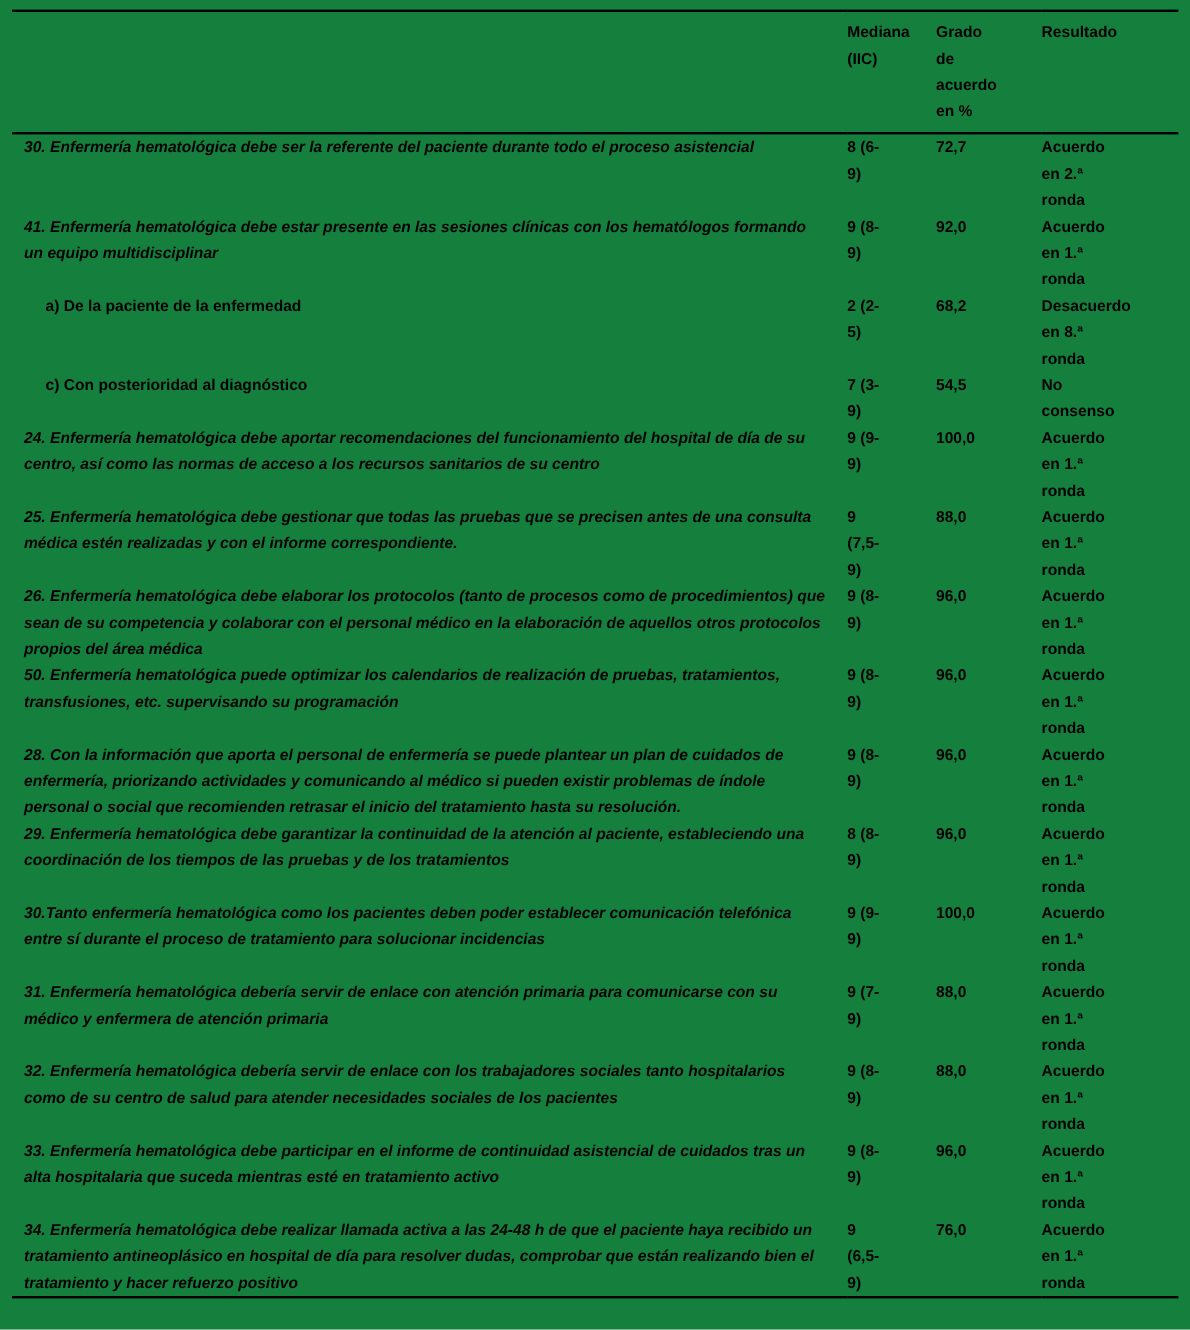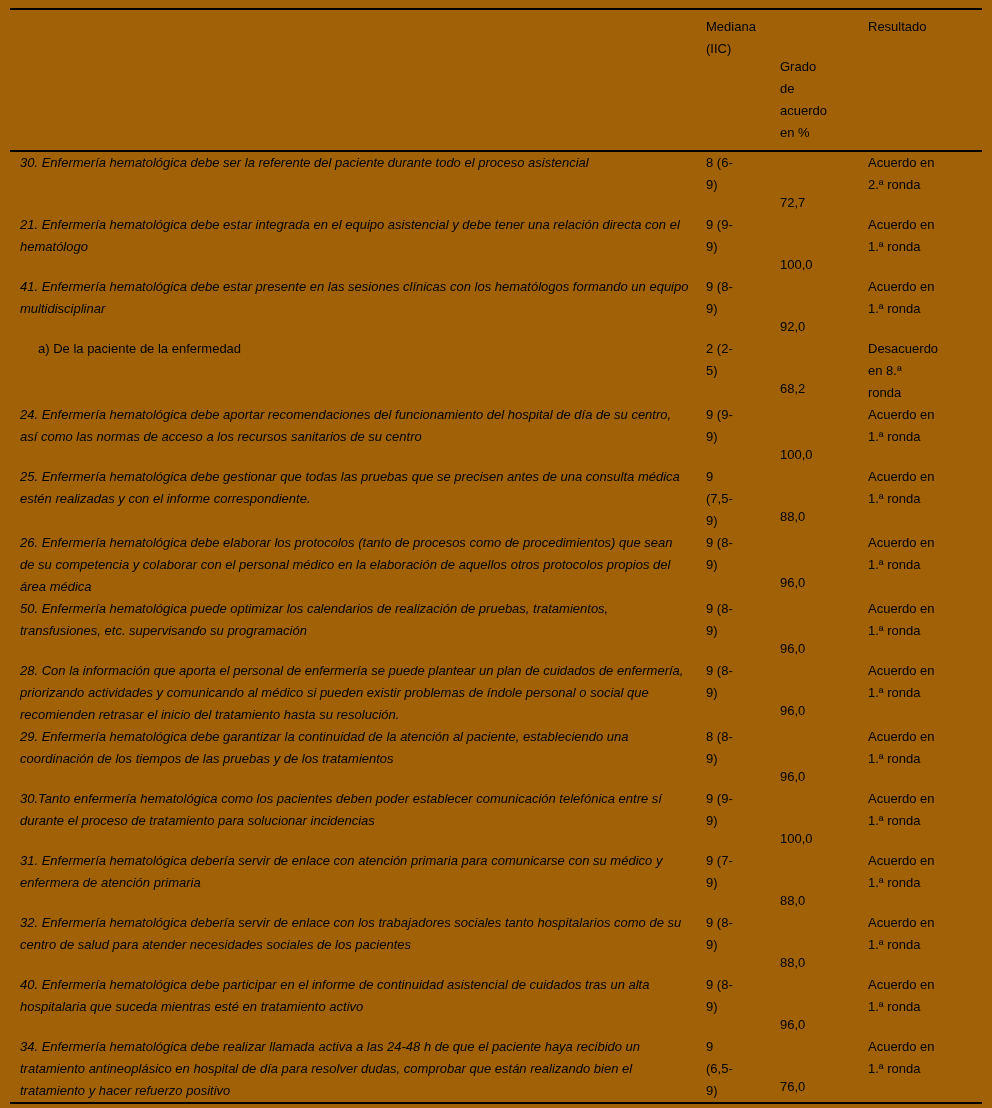--- a/index.html
+++ b/index.html
@@ -7,21 +7,22 @@
     padding: 0;
     background: #ffffff;
     color: #000000;
     font-family: "Liberation Sans", sans-serif;
   }
   .page {
     width: 992px;
     min-height: 1108px;
     box-sizing: border-box;
     padding: 8px 10px 0 10px;
-    background: #a16207;
+    background: #15803d;
+    font-weight: bold;
   }
   table.consensus-table {
     width: 972px;
     border-collapse: collapse;
     table-layout: fixed;
     font-size: 13px;
     line-height: 22px;
     border-top: 2px solid #000;
     border-bottom: 2px solid #000;
   }
@@ -35,21 +36,21 @@
 
   td { vertical-align: top; padding: 0; }
 
   .item-cell { padding-left: 10px; padding-right: 16px; }
   .section-cell { padding-left: 10px; padding-right: 10px; font-style: italic; }
 
   .statement { font-style: italic; }
   .sub-text { padding-left: 18px; font-style: normal; }
 
   .mediana-box   { width: 37px; }
-  .grado-box     { width: 48px; margin-top: 40px; }
+  .grado-box     { width: 48px; }
   .resultado-box { width: 70px; }
 </style>
 </head>
 <body>
 
 <div class="page">
   <table class="consensus-table">
     <colgroup>
       <col class="col-item">
       <col class="col-mediana">
@@ -80,189 +81,189 @@
     </td>
     <td>
       <div class="grado-box">72,7</div>
     </td>
     <td>
       <div class="resultado-box">Acuerdo en 2.ª ronda</div>
     </td>
   </tr>
         <tr>
     <td class="item-cell">
-      <div class="statement">21. Enfermería hematológica debe estar integrada en el equipo asistencial y debe tener una relación directa con el hematólogo</div>
+      <div class="statement">41. Enfermería hematológica debe estar presente en las sesiones clínicas con los hematólogos formando un equipo multidisciplinar</div>
+    </td>
+    <td>
+      <div class="mediana-box">9 (8-9)</div>
+    </td>
+    <td>
+      <div class="grado-box">92,0</div>
+    </td>
+    <td>
+      <div class="resultado-box">Acuerdo en 1.ª ronda</div>
+    </td>
+  </tr>
+        <tr>
+    <td class="item-cell">
+      <div class="sub-text">a) De la paciente de la enfermedad</div>
+    </td>
+    <td>
+      <div class="mediana-box">2 (2-5)</div>
+    </td>
+    <td>
+      <div class="grado-box">68,2</div>
+    </td>
+    <td>
+      <div class="resultado-box">Desacuerdo en 8.ª ronda</div>
+    </td>
+  </tr>
+        <tr>
+    <td class="item-cell">
+      <div class="sub-text">c) Con posterioridad al diagnóstico</div>
+    </td>
+    <td>
+      <div class="mediana-box">7 (3-9)</div>
+    </td>
+    <td>
+      <div class="grado-box">54,5</div>
+    </td>
+    <td>
+      <div class="resultado-box">No consenso</div>
+    </td>
+  </tr>
+        <tr>
+    <td class="item-cell">
+      <div class="statement">24. Enfermería hematológica debe aportar recomendaciones del funcionamiento del hospital de día de su centro, así como las normas de acceso a los recursos sanitarios de su centro</div>
     </td>
     <td>
       <div class="mediana-box">9 (9-9)</div>
     </td>
     <td>
       <div class="grado-box">100,0</div>
     </td>
     <td>
       <div class="resultado-box">Acuerdo en 1.ª ronda</div>
     </td>
   </tr>
         <tr>
     <td class="item-cell">
-      <div class="statement">41. Enfermería hematológica debe estar presente en las sesiones clínicas con los hematólogos formando un equipo multidisciplinar</div>
-    </td>
-    <td>
-      <div class="mediana-box">9 (8-9)</div>
-    </td>
-    <td>
-      <div class="grado-box">92,0</div>
-    </td>
-    <td>
-      <div class="resultado-box">Acuerdo en 1.ª ronda</div>
-    </td>
-  </tr>
-        <tr>
-    <td class="item-cell">
-      <div class="sub-text">a) De la paciente de la enfermedad</div>
-    </td>
-    <td>
-      <div class="mediana-box">2 (2-5)</div>
-    </td>
-    <td>
-      <div class="grado-box">68,2</div>
-    </td>
-    <td>
-      <div class="resultado-box">Desacuerdo en 8.ª ronda</div>
-    </td>
-  </tr>
-        <tr>
-    <td class="item-cell">
-      <div class="statement">24. Enfermería hematológica debe aportar recomendaciones del funcionamiento del hospital de día de su centro, así como las normas de acceso a los recursos sanitarios de su centro</div>
+      <div class="statement">25. Enfermería hematológica debe gestionar que todas las pruebas que se precisen antes de una consulta médica estén realizadas y con el informe correspondiente.</div>
+    </td>
+    <td>
+      <div class="mediana-box">9 (7,5-9)</div>
+    </td>
+    <td>
+      <div class="grado-box">88,0</div>
+    </td>
+    <td>
+      <div class="resultado-box">Acuerdo en 1.ª ronda</div>
+    </td>
+  </tr>
+        <tr>
+    <td class="item-cell">
+      <div class="statement">26. Enfermería hematológica debe elaborar los protocolos (tanto de procesos como de procedimientos) que sean de su competencia y colaborar con el personal médico en la elaboración de aquellos otros protocolos propios del área médica</div>
+    </td>
+    <td>
+      <div class="mediana-box">9 (8-9)</div>
+    </td>
+    <td>
+      <div class="grado-box">96,0</div>
+    </td>
+    <td>
+      <div class="resultado-box">Acuerdo en 1.ª ronda</div>
+    </td>
+  </tr>
+        <tr>
+    <td class="item-cell">
+      <div class="statement">50. Enfermería hematológica puede optimizar los calendarios de realización de pruebas, tratamientos, transfusiones, etc. supervisando su programación</div>
+    </td>
+    <td>
+      <div class="mediana-box">9 (8-9)</div>
+    </td>
+    <td>
+      <div class="grado-box">96,0</div>
+    </td>
+    <td>
+      <div class="resultado-box">Acuerdo en 1.ª ronda</div>
+    </td>
+  </tr>
+        <tr>
+    <td class="item-cell">
+      <div class="statement">28. Con la información que aporta el personal de enfermería se puede plantear un plan de cuidados de enfermería, priorizando actividades y comunicando al médico si pueden existir problemas de índole personal o social que recomienden retrasar el inicio del tratamiento hasta su resolución.</div>
+    </td>
+    <td>
+      <div class="mediana-box">9 (8-9)</div>
+    </td>
+    <td>
+      <div class="grado-box">96,0</div>
+    </td>
+    <td>
+      <div class="resultado-box">Acuerdo en 1.ª ronda</div>
+    </td>
+  </tr>
+        <tr>
+    <td class="item-cell">
+      <div class="statement">29. Enfermería hematológica debe garantizar la continuidad de la atención al paciente, estableciendo una coordinación de los tiempos de las pruebas y de los tratamientos</div>
+    </td>
+    <td>
+      <div class="mediana-box">8 (8-9)</div>
+    </td>
+    <td>
+      <div class="grado-box">96,0</div>
+    </td>
+    <td>
+      <div class="resultado-box">Acuerdo en 1.ª ronda</div>
+    </td>
+  </tr>
+        <tr>
+    <td class="item-cell">
+      <div class="statement">30.Tanto enfermería hematológica como los pacientes deben poder establecer comunicación telefónica entre sí durante el proceso de tratamiento para solucionar incidencias</div>
     </td>
     <td>
       <div class="mediana-box">9 (9-9)</div>
     </td>
     <td>
       <div class="grado-box">100,0</div>
     </td>
     <td>
       <div class="resultado-box">Acuerdo en 1.ª ronda</div>
     </td>
   </tr>
         <tr>
     <td class="item-cell">
-      <div class="statement">25. Enfermería hematológica debe gestionar que todas las pruebas que se precisen antes de una consulta médica estén realizadas y con el informe correspondiente.</div>
-    </td>
-    <td>
-      <div class="mediana-box">9 (7,5-9)</div>
+      <div class="statement">31. Enfermería hematológica debería servir de enlace con atención primaria para comunicarse con su médico y enfermera de atención primaria</div>
+    </td>
+    <td>
+      <div class="mediana-box">9 (7-9)</div>
     </td>
     <td>
       <div class="grado-box">88,0</div>
     </td>
     <td>
       <div class="resultado-box">Acuerdo en 1.ª ronda</div>
     </td>
   </tr>
         <tr>
     <td class="item-cell">
-      <div class="statement">26. Enfermería hematológica debe elaborar los protocolos (tanto de procesos como de procedimientos) que sean de su competencia y colaborar con el personal médico en la elaboración de aquellos otros protocolos propios del área médica</div>
-    </td>
-    <td>
-      <div class="mediana-box">9 (8-9)</div>
-    </td>
-    <td>
-      <div class="grado-box">96,0</div>
-    </td>
-    <td>
-      <div class="resultado-box">Acuerdo en 1.ª ronda</div>
-    </td>
-  </tr>
-        <tr>
-    <td class="item-cell">
-      <div class="statement">50. Enfermería hematológica puede optimizar los calendarios de realización de pruebas, tratamientos, transfusiones, etc. supervisando su programación</div>
-    </td>
-    <td>
-      <div class="mediana-box">9 (8-9)</div>
-    </td>
-    <td>
-      <div class="grado-box">96,0</div>
-    </td>
-    <td>
-      <div class="resultado-box">Acuerdo en 1.ª ronda</div>
-    </td>
-  </tr>
-        <tr>
-    <td class="item-cell">
-      <div class="statement">28. Con la información que aporta el personal de enfermería se puede plantear un plan de cuidados de enfermería, priorizando actividades y comunicando al médico si pueden existir problemas de índole personal o social que recomienden retrasar el inicio del tratamiento hasta su resolución.</div>
-    </td>
-    <td>
-      <div class="mediana-box">9 (8-9)</div>
-    </td>
-    <td>
-      <div class="grado-box">96,0</div>
-    </td>
-    <td>
-      <div class="resultado-box">Acuerdo en 1.ª ronda</div>
-    </td>
-  </tr>
-        <tr>
-    <td class="item-cell">
-      <div class="statement">29. Enfermería hematológica debe garantizar la continuidad de la atención al paciente, estableciendo una coordinación de los tiempos de las pruebas y de los tratamientos</div>
-    </td>
-    <td>
-      <div class="mediana-box">8 (8-9)</div>
-    </td>
-    <td>
-      <div class="grado-box">96,0</div>
-    </td>
-    <td>
-      <div class="resultado-box">Acuerdo en 1.ª ronda</div>
-    </td>
-  </tr>
-        <tr>
-    <td class="item-cell">
-      <div class="statement">30.Tanto enfermería hematológica como los pacientes deben poder establecer comunicación telefónica entre sí durante el proceso de tratamiento para solucionar incidencias</div>
-    </td>
-    <td>
-      <div class="mediana-box">9 (9-9)</div>
-    </td>
-    <td>
-      <div class="grado-box">100,0</div>
-    </td>
-    <td>
-      <div class="resultado-box">Acuerdo en 1.ª ronda</div>
-    </td>
-  </tr>
-        <tr>
-    <td class="item-cell">
-      <div class="statement">31. Enfermería hematológica debería servir de enlace con atención primaria para comunicarse con su médico y enfermera de atención primaria</div>
-    </td>
-    <td>
-      <div class="mediana-box">9 (7-9)</div>
+      <div class="statement">32. Enfermería hematológica debería servir de enlace con los trabajadores sociales tanto hospitalarios como de su centro de salud para atender necesidades sociales de los pacientes</div>
+    </td>
+    <td>
+      <div class="mediana-box">9 (8-9)</div>
     </td>
     <td>
       <div class="grado-box">88,0</div>
     </td>
     <td>
       <div class="resultado-box">Acuerdo en 1.ª ronda</div>
     </td>
   </tr>
         <tr>
     <td class="item-cell">
-      <div class="statement">32. Enfermería hematológica debería servir de enlace con los trabajadores sociales tanto hospitalarios como de su centro de salud para atender necesidades sociales de los pacientes</div>
-    </td>
-    <td>
-      <div class="mediana-box">9 (8-9)</div>
-    </td>
-    <td>
-      <div class="grado-box">88,0</div>
-    </td>
-    <td>
-      <div class="resultado-box">Acuerdo en 1.ª ronda</div>
-    </td>
-  </tr>
-        <tr>
-    <td class="item-cell">
-      <div class="statement">40. Enfermería hematológica debe participar en el informe de continuidad asistencial de cuidados tras un alta hospitalaria que suceda mientras esté en tratamiento activo</div>
+      <div class="statement">33. Enfermería hematológica debe participar en el informe de continuidad asistencial de cuidados tras un alta hospitalaria que suceda mientras esté en tratamiento activo</div>
     </td>
     <td>
       <div class="mediana-box">9 (8-9)</div>
     </td>
     <td>
       <div class="grado-box">96,0</div>
     </td>
     <td>
       <div class="resultado-box">Acuerdo en 1.ª ronda</div>
     </td>

